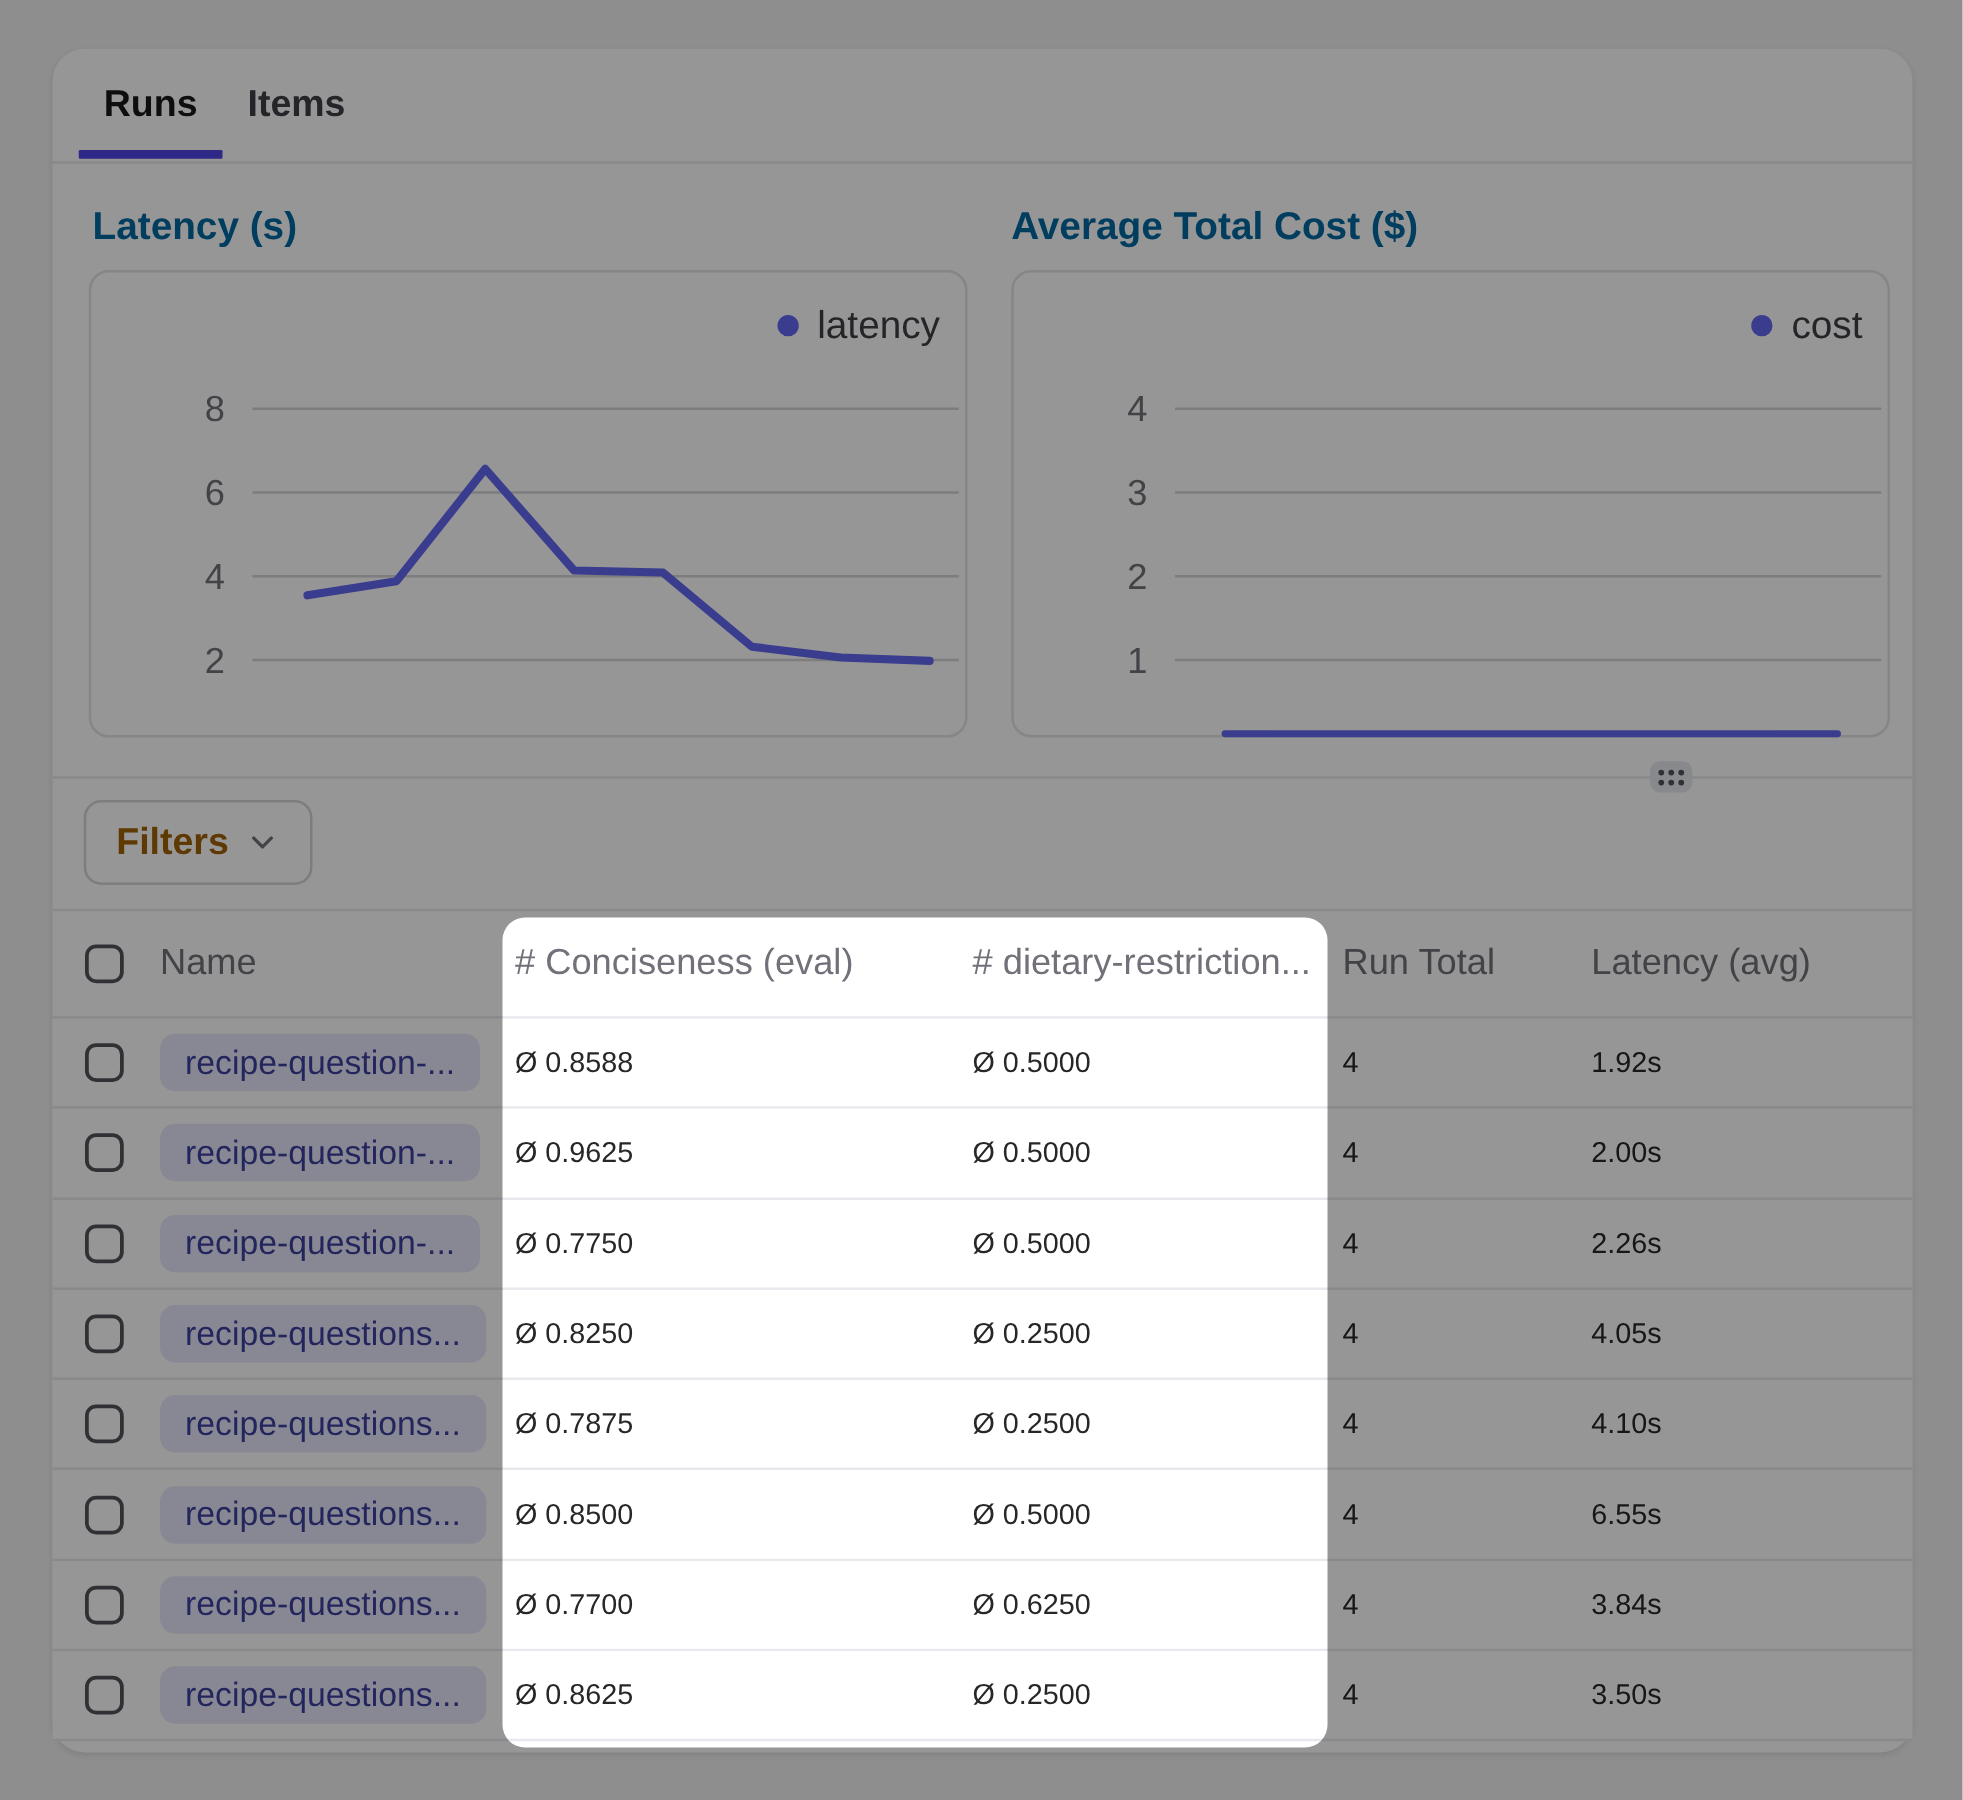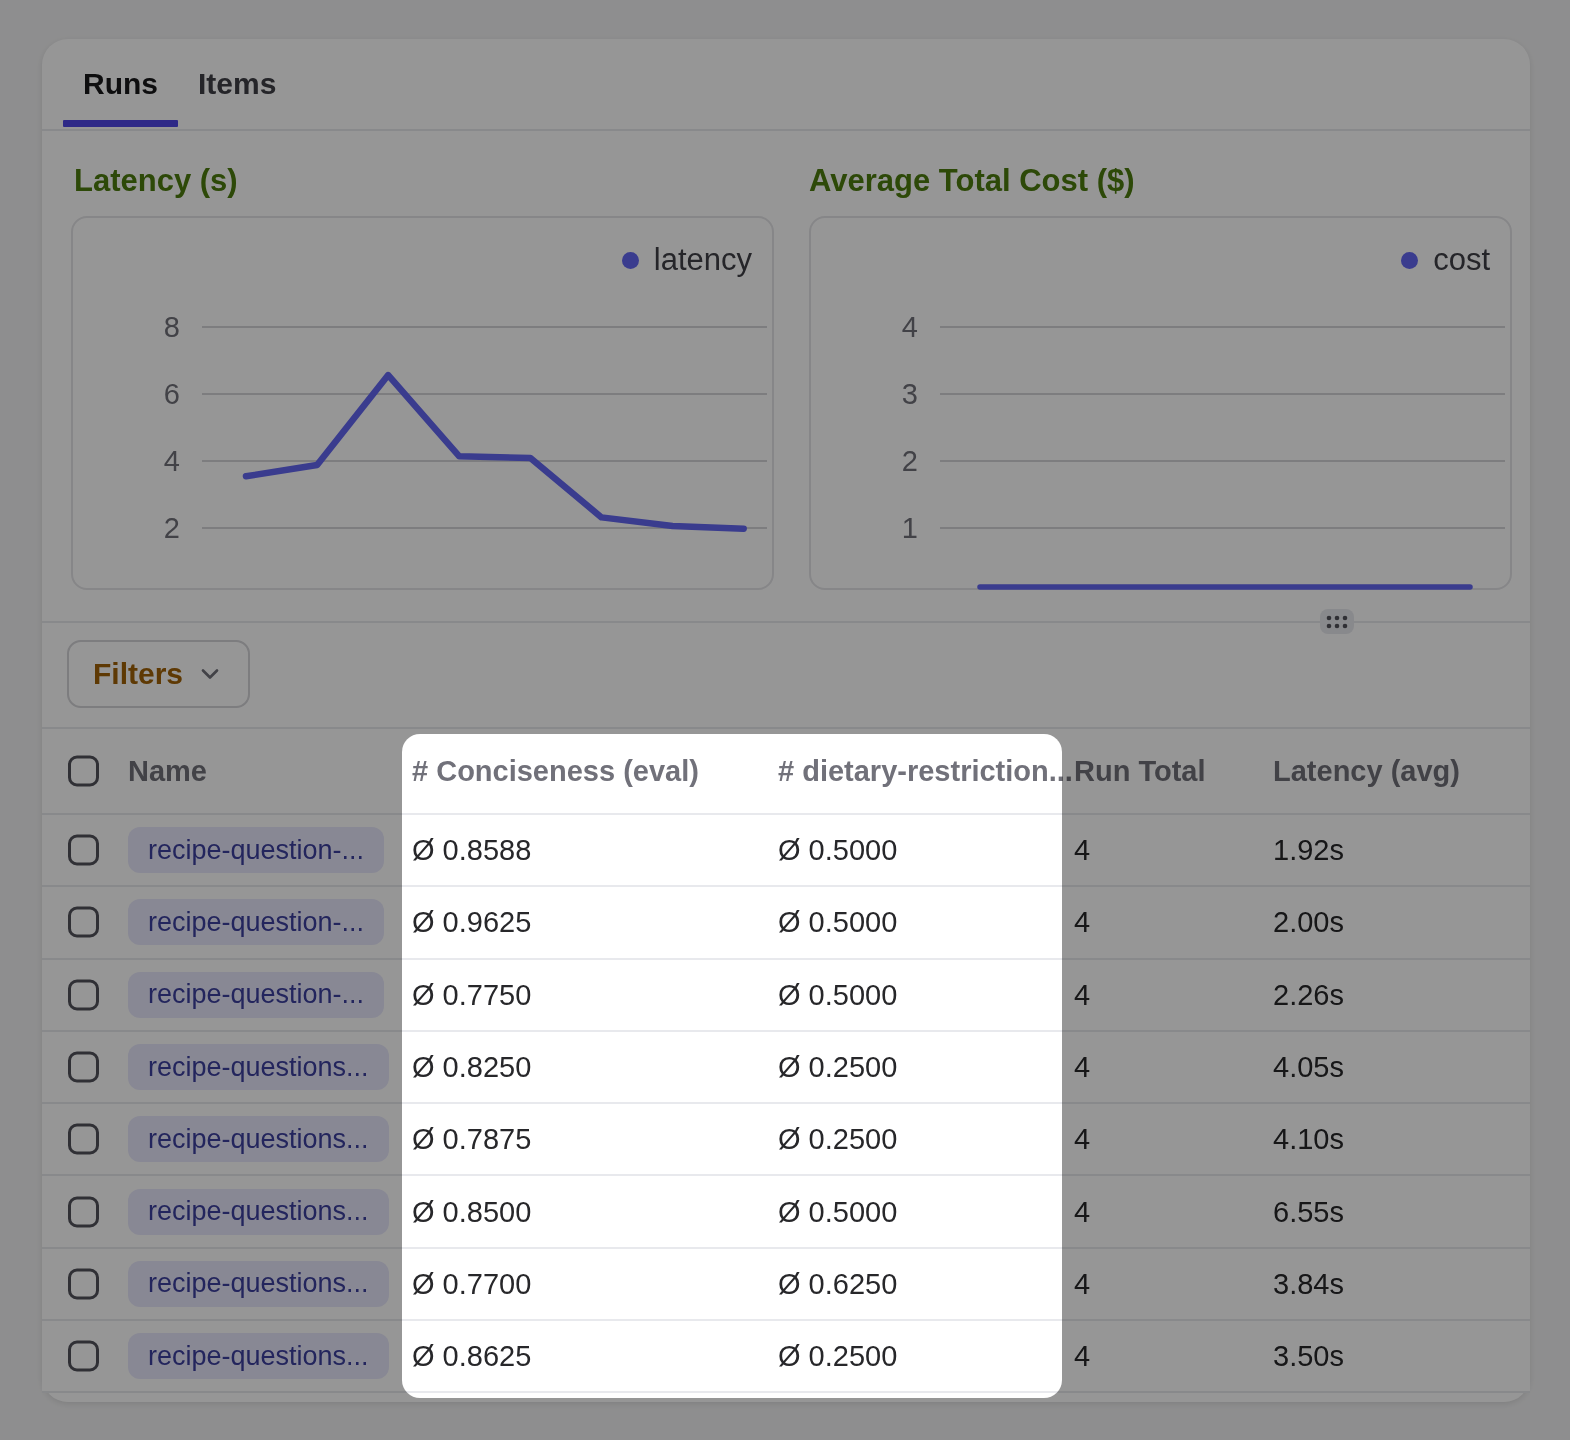--- a/index.html
+++ b/index.html
@@ -16,21 +16,21 @@
         border-radius:26px;box-shadow:0 2px 6px rgba(0,0,0,.10)}
   
   .tabs{position:absolute;left:21px;top:0;height:90px;display:flex}
   .tab{position:relative;padding:0 20px;display:flex;align-items:center;
        font-size:30px;font-weight:600;color:#18181b;cursor:pointer}
   .tab.inactive{font-weight:700;color:#3f3f46}
   .tab.active::after{content:"";position:absolute;left:0;right:0;bottom:2px;height:7px;
        background:var(--accent);border-radius:1px}
   .hdivider{position:absolute;left:0;width:1488px;height:2px;background:#e8e9ed}
   
-  .chart-title{position:absolute;top:122px;font-size:31px;font-weight:700;color:#4d7c0f;line-height:40px}
+  .chart-title{position:absolute;top:122px;font-size:31px;font-weight:700;color:#0369a1;line-height:40px}
   .chart-card{position:absolute;top:177px;width:703px;height:374px;border:2px solid #e4e4e7;
         border-radius:16px;background:#fff}
   .legend{position:absolute;top:24px;right:20px;display:flex;align-items:center;gap:15px;
         font-size:31px;color:#3f3f46}
   .legend .dot{width:17px;height:17px;border-radius:50%;background:var(--line)}
   svg.plot{position:absolute;left:0;top:0;width:100%;height:100%;overflow:visible}
   svg text{font-family:"Liberation Sans",sans-serif}
   .handle{position:absolute;left:1278px;top:570px;width:34px;height:25px;background:#e8e9ee;
         border-radius:8px;display:flex;align-items:center;justify-content:center;cursor:row-resize}
   
@@ -40,22 +40,22 @@
   
   .thead{position:absolute;left:0;top:688px;width:1488px;height:88px;border-top:2px solid #e8e9ed;
         border-bottom:2px solid #e8e9ed}
   .rows{position:absolute;left:0;top:776px;width:1488px}
   .trow{position:relative;width:1488px;height:72.3px;border-bottom:2px solid #e8e9ed;background:#fff}
   .cbx{position:absolute;left:26px;top:50%;transform:translateY(-50%);width:31px;height:31px;
         border:3px solid #52525b;border-radius:9px;background:transparent;cursor:pointer}
   .badge{position:absolute;left:86px;top:50%;transform:translateY(-50%);height:46px;padding:4px 20px;
         background:var(--badge-bg);color:var(--badge-text);font-weight:400;font-size:27px;
         border-radius:12px;display:flex;align-items:center;white-space:nowrap;cursor:pointer}
-  .cell{position:absolute;top:50%;transform:translateY(-50%);font-size:29px;color:#27272a;white-space:nowrap}
-  .hcell{position:absolute;top:50%;transform:translateY(-50%);font-size:29px;font-weight:700;color:#71717a;white-space:nowrap}
+  .cell{position:absolute;top:50%;transform:translateY(-50%);font-size:23px;color:#27272a;white-space:nowrap}
+  .hcell{position:absolute;top:50%;transform:translateY(-50%);font-size:29px;font-weight:400;color:#71717a;white-space:nowrap}
   .col-name{left:86px}.col-conc{left:370px}.col-diet{left:736px}.col-run{left:1032px}.col-lat{left:1231px}
   
   .spotlight{position:absolute;left:402px;top:734px;width:660px;height:664px;border-radius:18px;
         box-shadow:0 0 0 4000px var(--dim);pointer-events:none;z-index:50}
 </style>
 </head>
 <body>
 
 <div class="stage">
   <div class="card">

